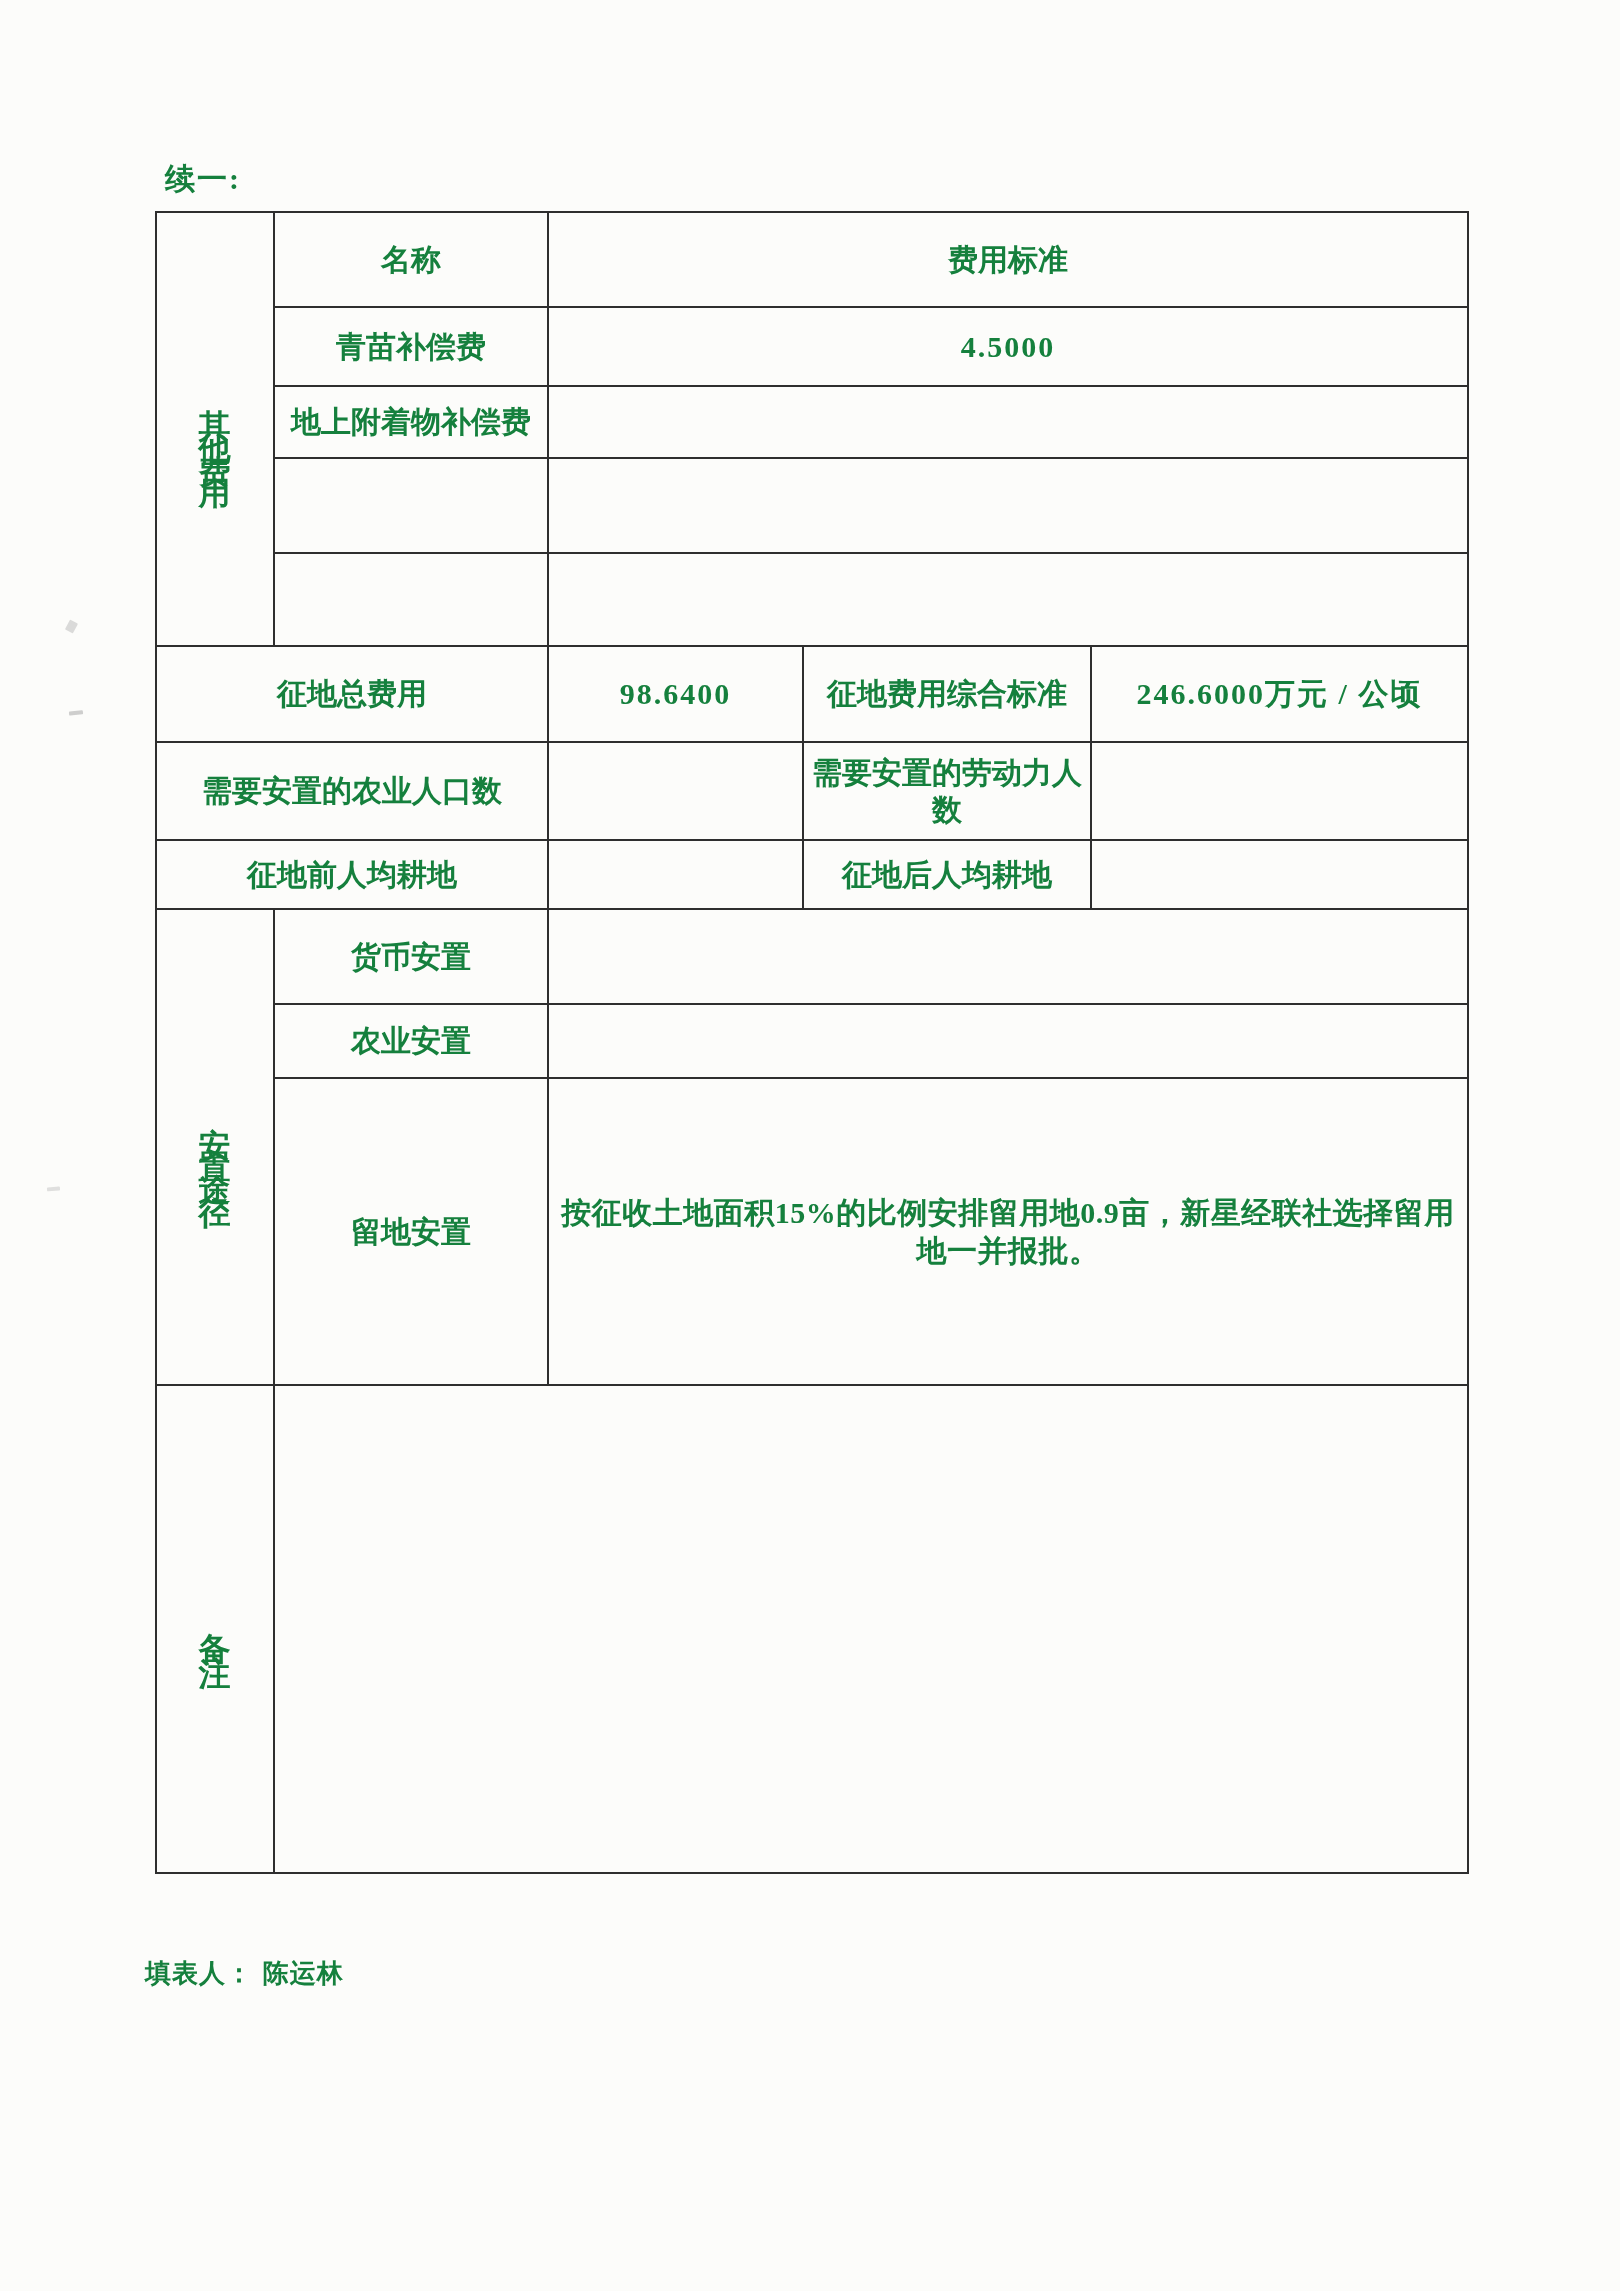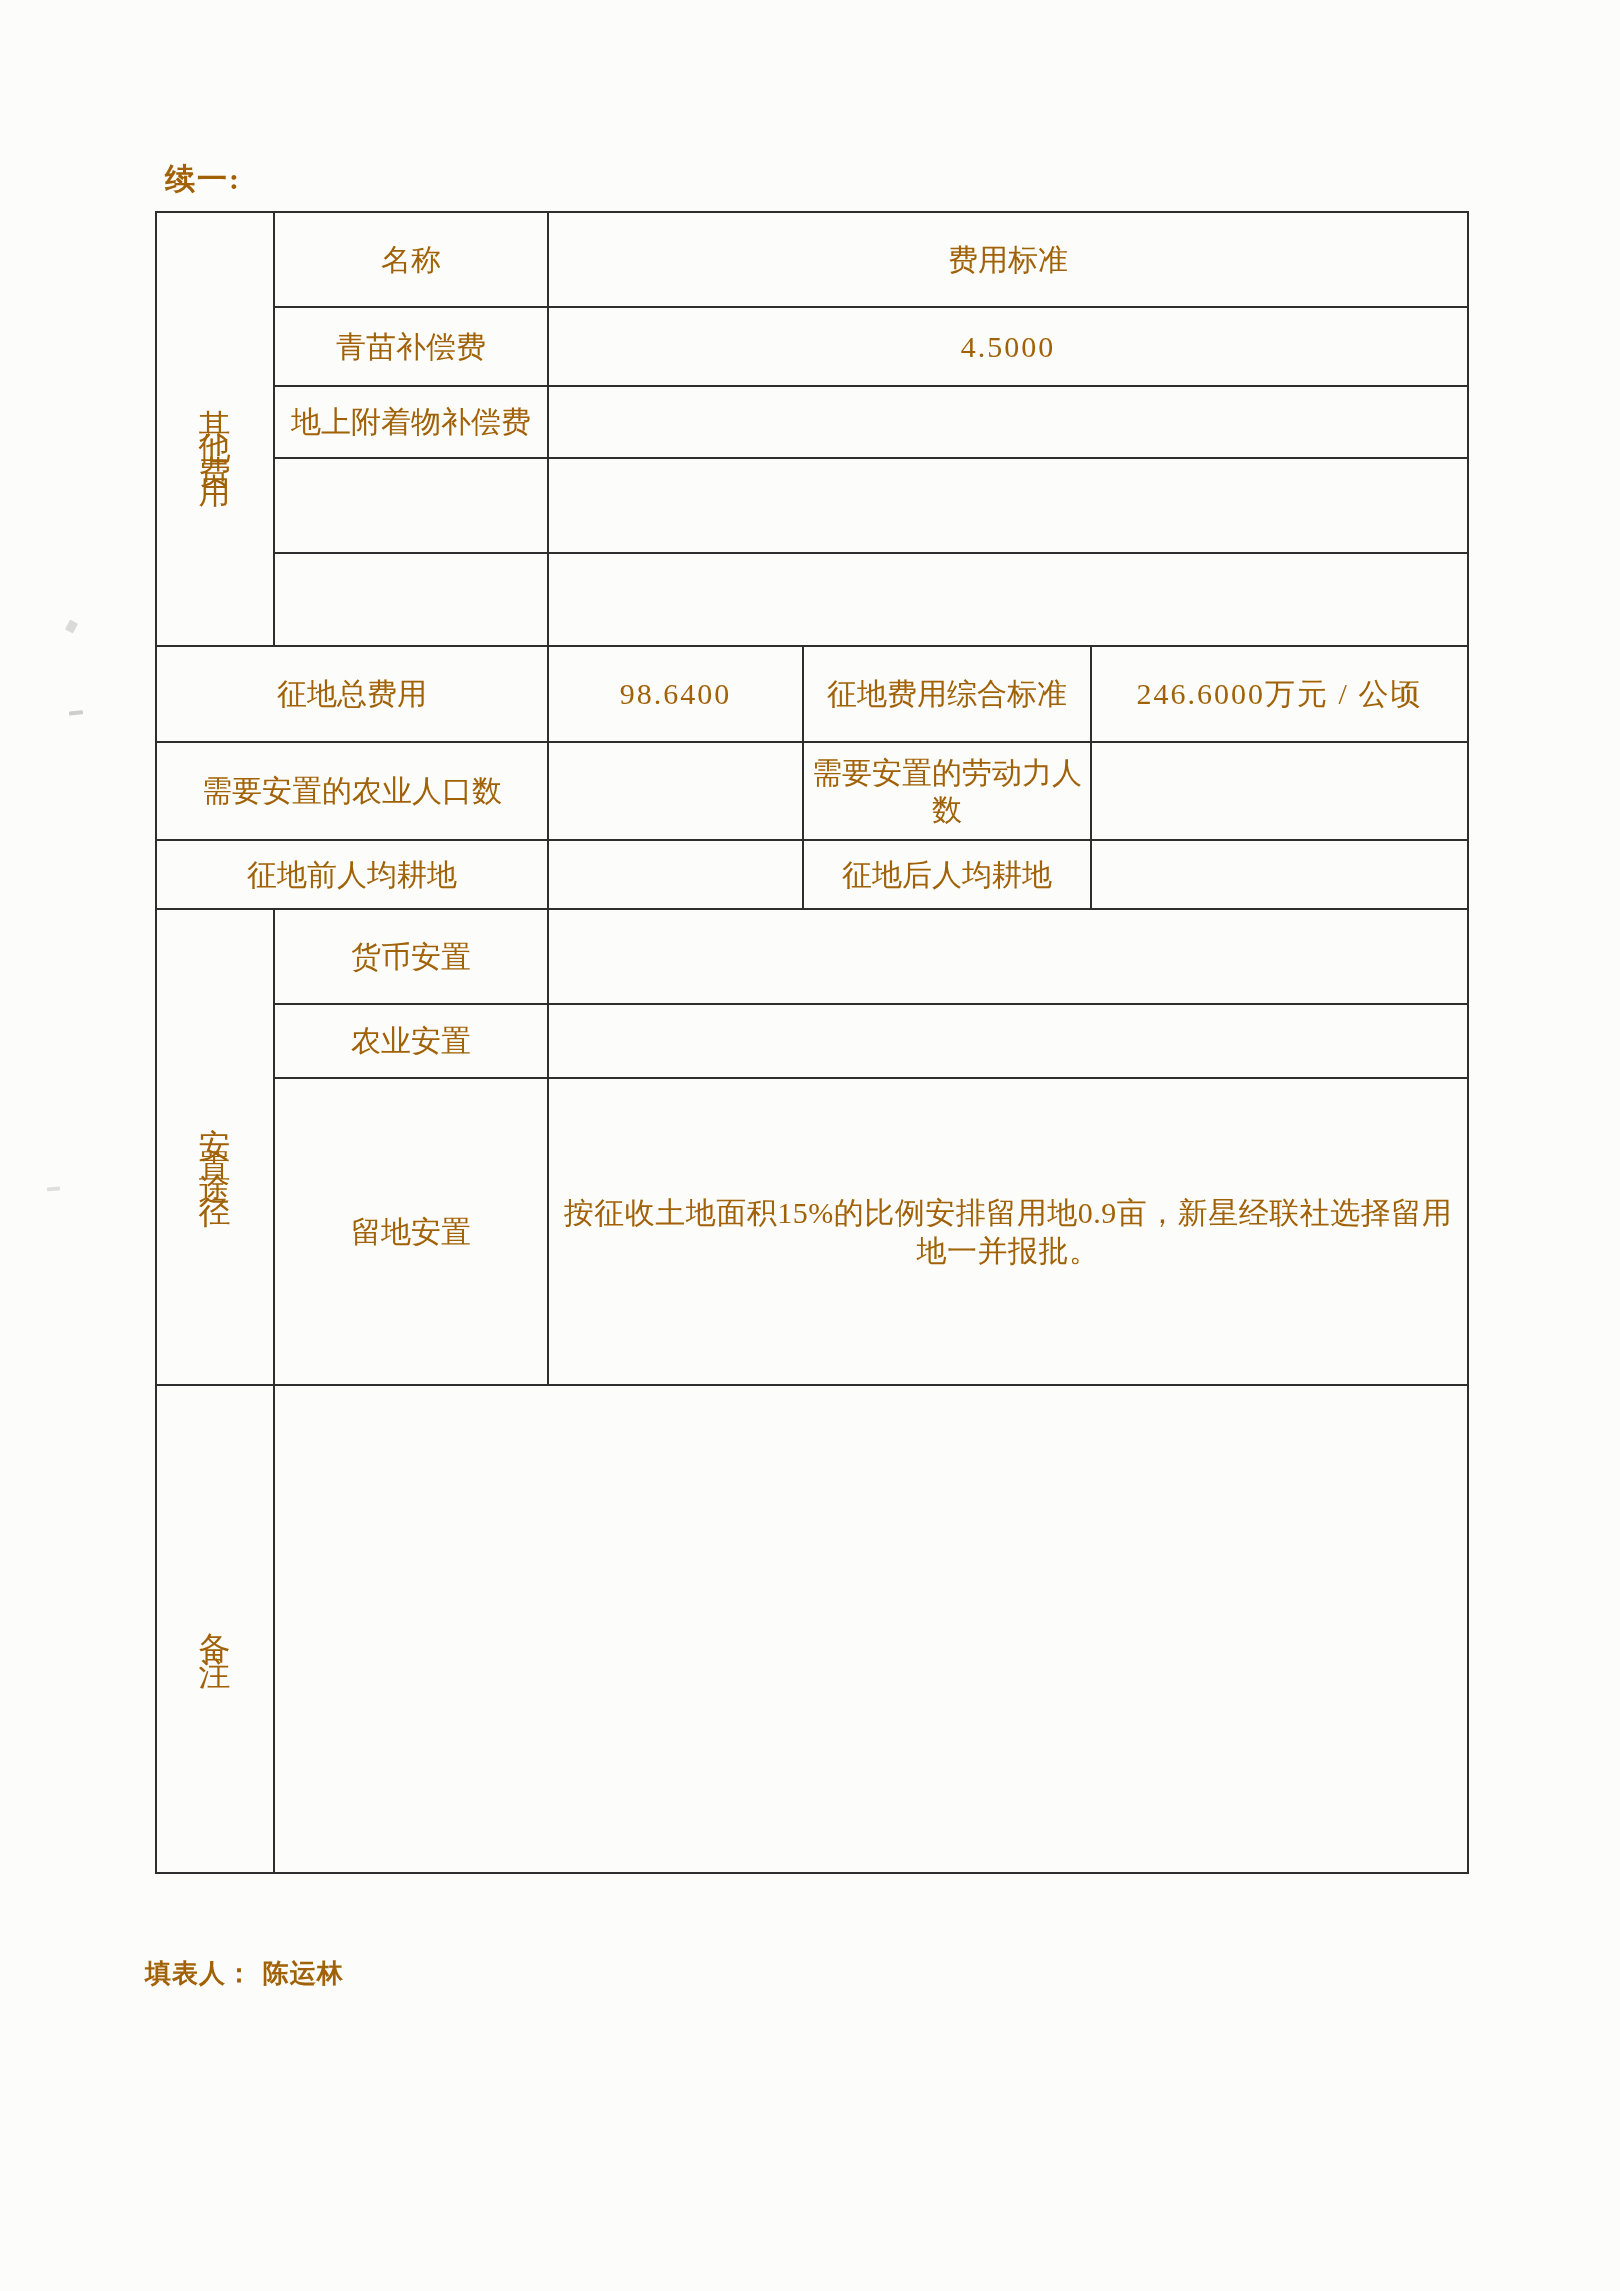--- a/index.html
+++ b/index.html
@@ -4,21 +4,21 @@
 <style>
   html, body { margin: 0; padding: 0; background: #9a9a9a; }
   .sheet {
     position: relative;
     width: 1620px;
     height: 2292px;
     margin: 0 auto;
     background: #fcfcfa;
     overflow: hidden;
     font-family: "Liberation Serif", "DejaVu Serif", serif;
-    color: #a16207;
+    color: #15803d;
   }
 
   .continuation {
     position: absolute;
     left: 165px;
     top: 159px;
     font-size: 30px;
     font-weight: bold;
     letter-spacing: 2px;
   }
@@ -29,21 +29,21 @@
     top: 211px;
     border-collapse: collapse;
     table-layout: fixed;
     width: 1312px;
   }
   table.form td {
     border: 2px solid #2e2e2e;
     text-align: center;
     vertical-align: middle;
     font-size: 30px;
-    font-weight: normal;
+    font-weight: bold;
     padding: 0;
     overflow: hidden;
     line-height: 1.25;
   }
   td.value {
     font-weight: normal;
     font-size: 28px;
     letter-spacing: 2px;
     margin-left: 24px;
   }

